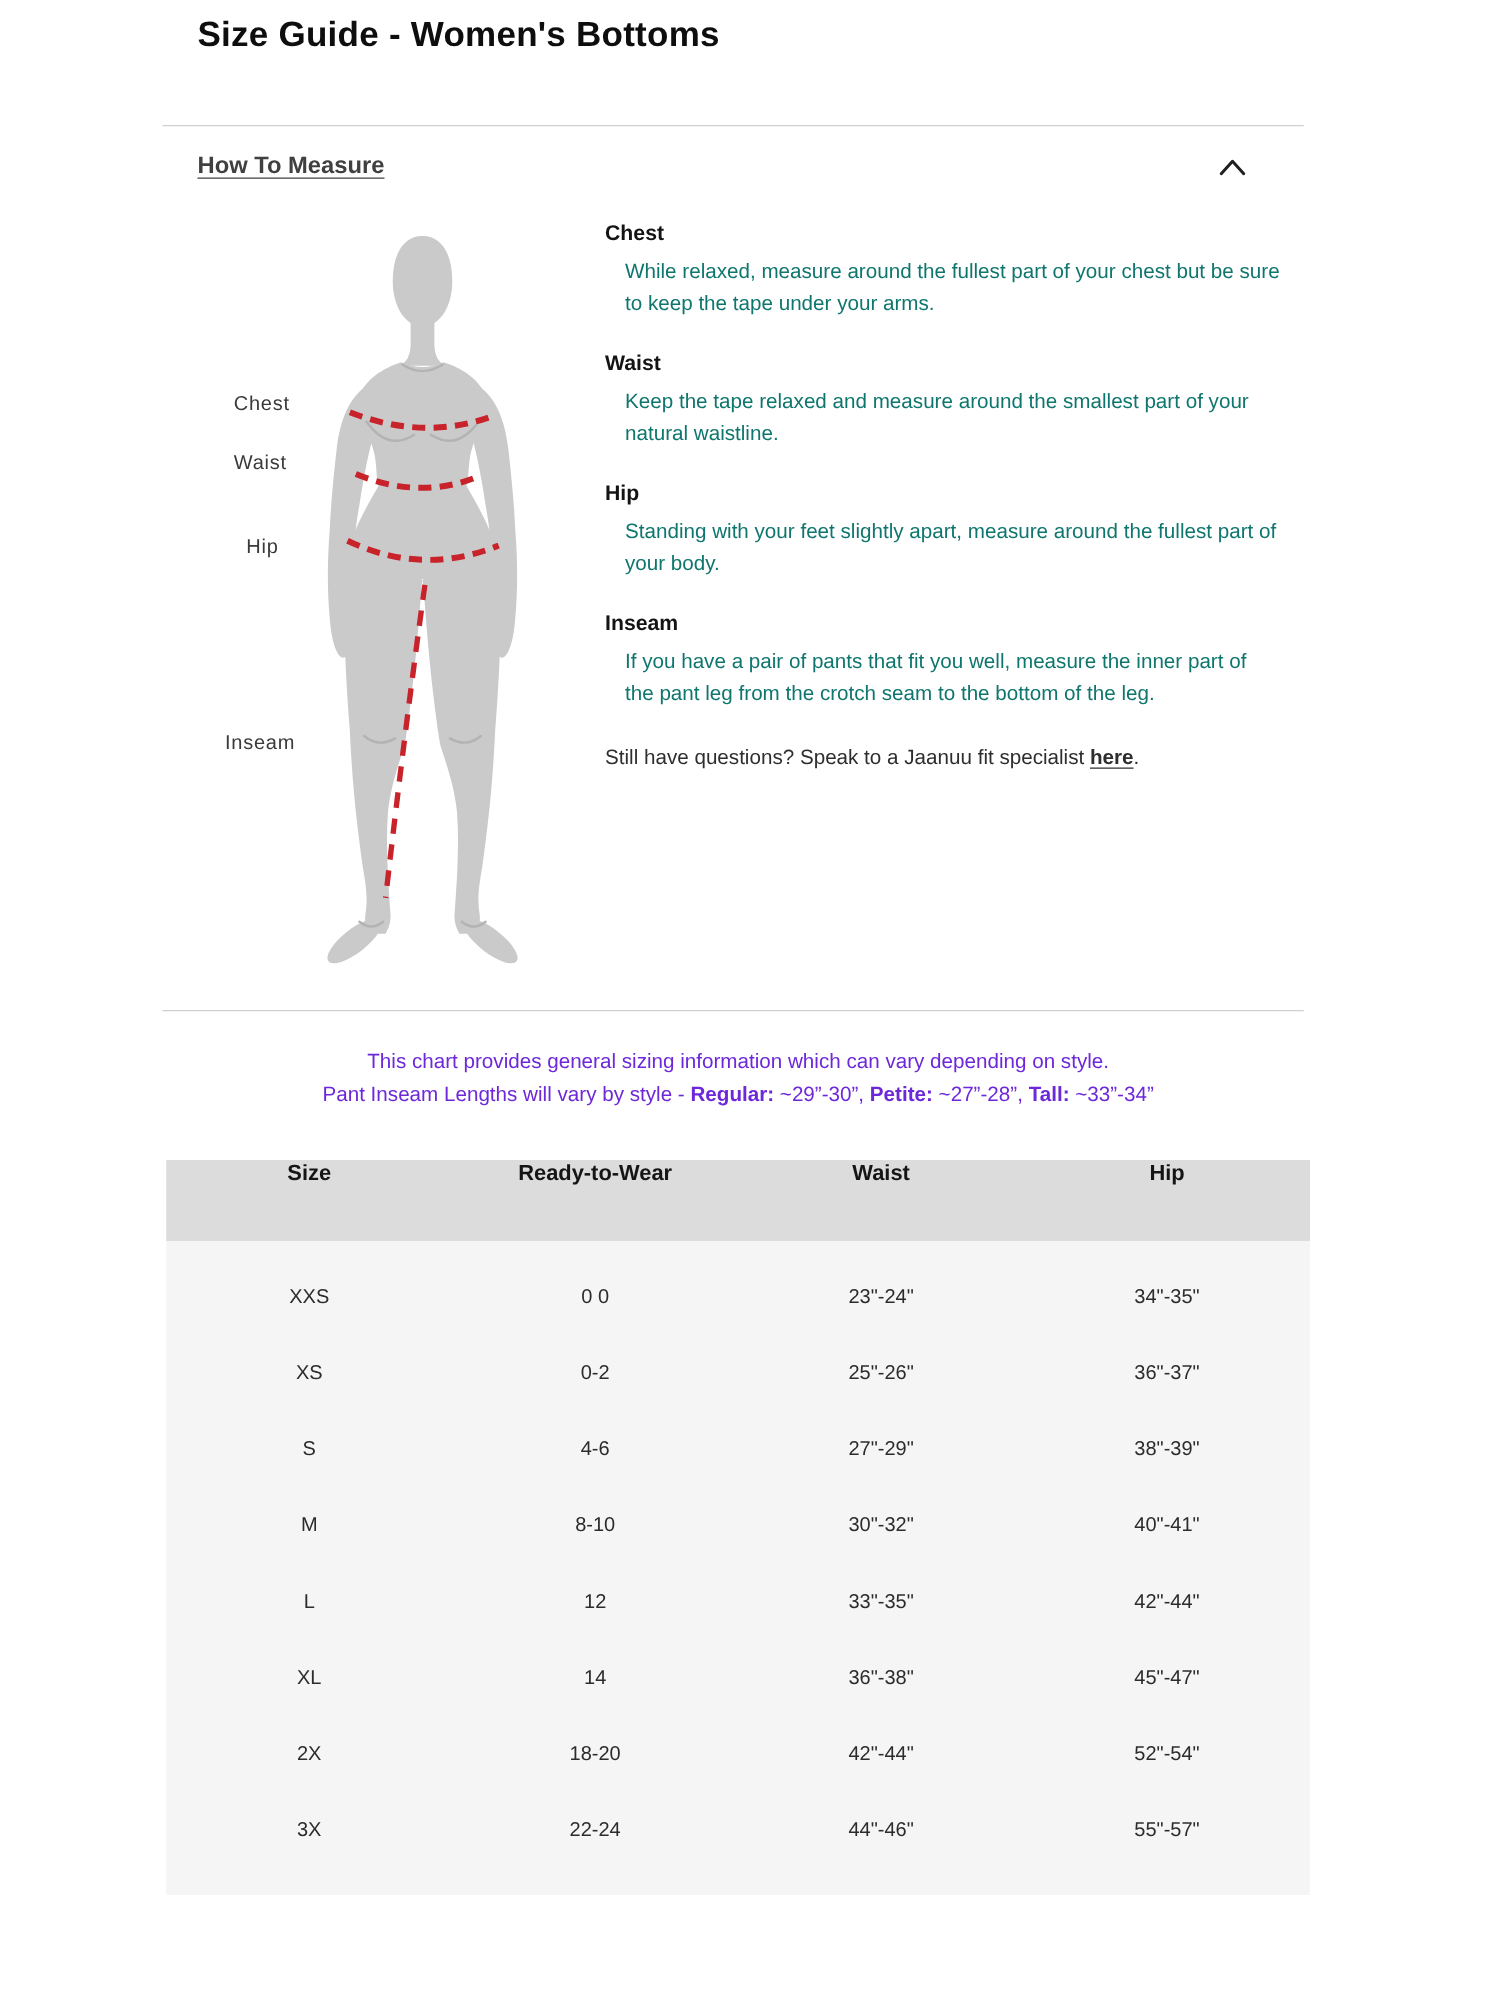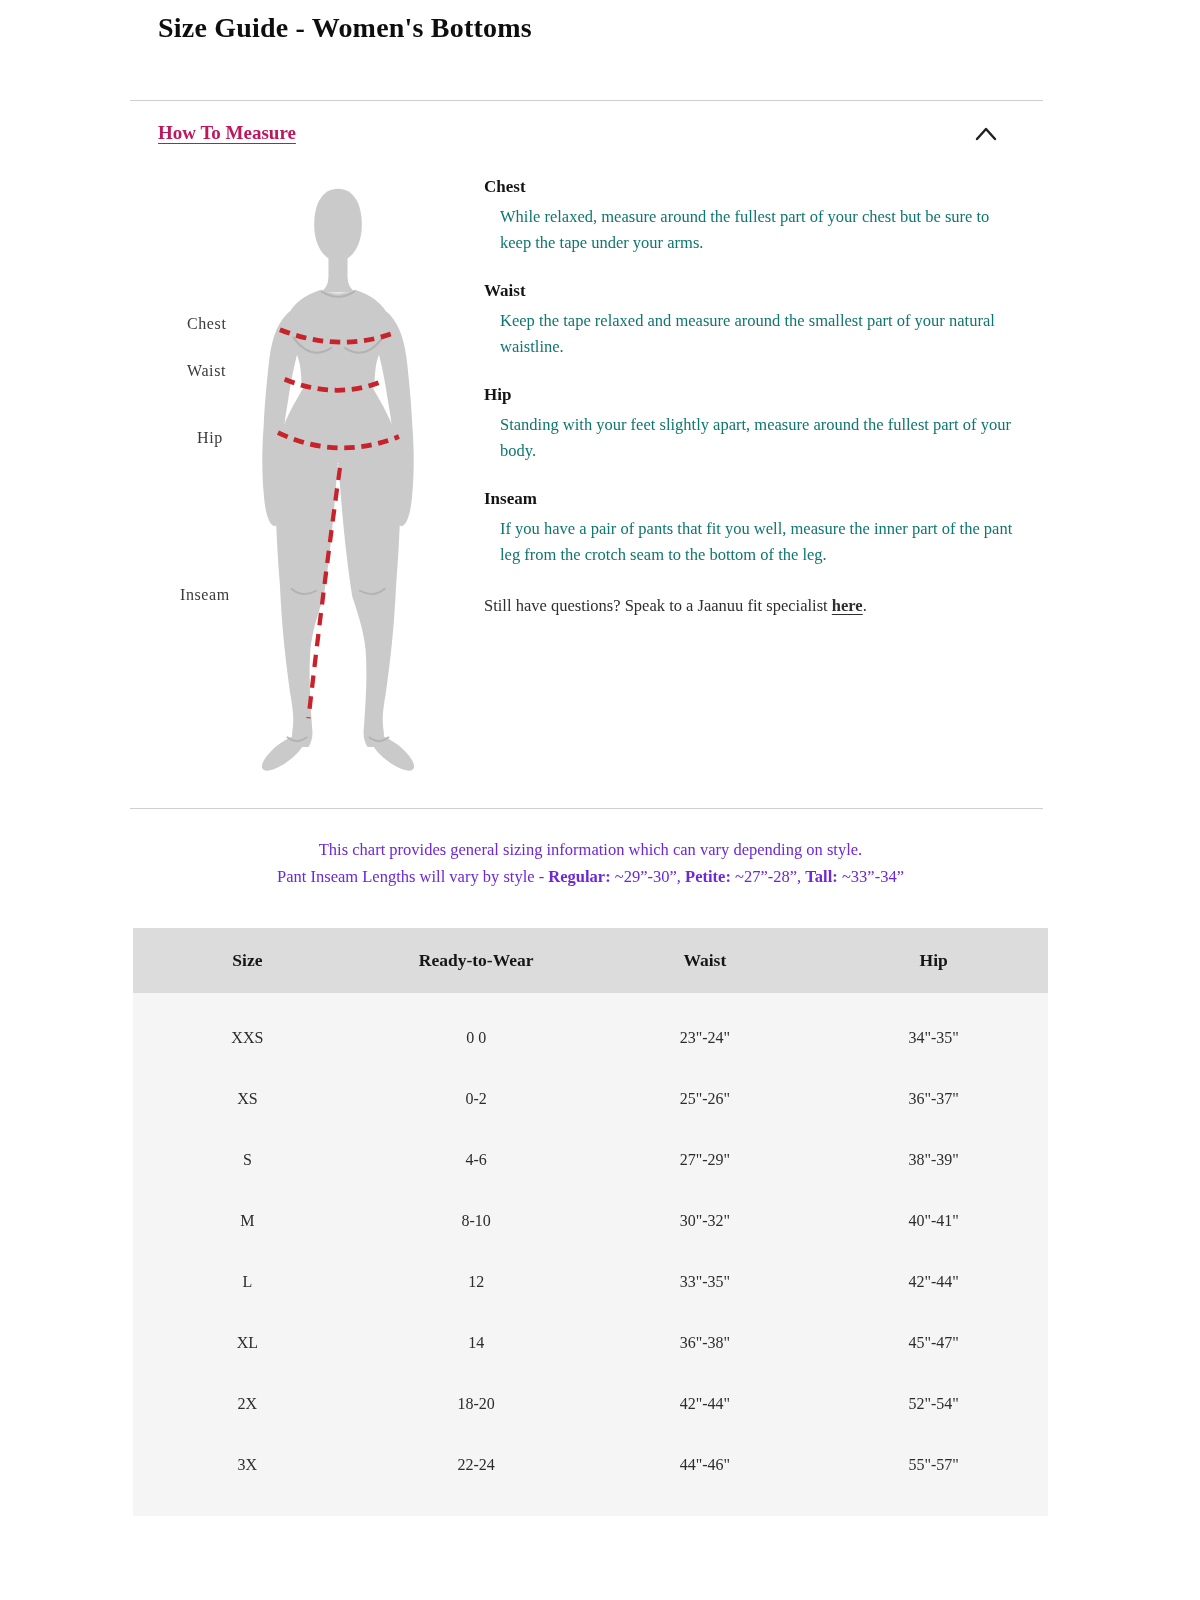--- a/index.html
+++ b/index.html
@@ -1,33 +1,33 @@
 <!DOCTYPE html>
 <html><head>
 <meta charset="utf-8">
 <style>
   html,body{margin:0;padding:0;background:#ffffff;}
   .page{
     position:relative;width:1200px;height:1600px;background:#ffffff;overflow:hidden;
-    font-family:Liberation Serif, serif;color:#1c1c1c;
+    font-family:Liberation Sans, sans-serif;color:#1c1c1c;
   }
   .page-title{
     position:absolute;left:158px;top:12px;margin:0;
     font-size:28px;font-weight:700;letter-spacing:.2px;color:#0e0e0e;
   }
   .divider{position:absolute;left:130px;width:913px;height:1px;background:#cfcfcf;}
   .divider.d1{top:100px;}
   .divider.d2{top:808px;}
 
   .htm-header{
     position:absolute;left:133px;top:118px;width:910px;height:40px;cursor:pointer;
   }
   .htm-heading{
     position:absolute;left:25px;top:4px;margin:0;
-    font-size:19px;font-weight:700;color:#be185d;text-decoration:underline;text-underline-offset:4px;
+    font-size:19px;font-weight:700;color:#404040;text-decoration:underline;text-underline-offset:4px;
   }
   .chevron{position:absolute;right:42px;top:2px;width:30px;height:30px;}
 
   .measure-area{position:absolute;left:133px;top:165px;width:912px;height:643px;}
   .figure-svg{position:absolute;left:105px;top:5px;width:200px;height:630px;}
   .fig-label{
     position:absolute;font-size:16px;font-weight:500;color:#3a3a3a;letter-spacing:.6px;white-space:nowrap;
   }
   .fig-label.chest{left:54px;top:150px;}
   .fig-label.waist{left:54px;top:197px;}
@@ -41,21 +41,21 @@
   .questions a{color:#2e2e2e;font-weight:600;text-decoration:underline;text-underline-offset:3px;cursor:pointer;}
 
   .note{
     position:absolute;left:133px;top:836px;width:915px;text-align:center;
     font-size:16.5px;line-height:27px;color:#6d28d9;
   }
   .note b{font-weight:700;}
 
   .size-table{position:absolute;left:133px;top:928px;width:915px;}
   .thead{
-    display:flex;height:65px;align-items:center;background:#dcdcdc;
+    display:flex;height:65px;background:#dcdcdc;
   }
   .thead .tcell{font-size:17.5px;font-weight:700;color:#151515;}
   .tbody{background:#f5f5f5;padding:14px 0 21px 0;}
   .trow{display:flex;height:61px;align-items:center;}
   .tcell{flex:0 0 25%;text-align:center;font-size:16px;color:#2c2c2c;}
 </style>
 </head>
 <body>
 
 <div class="page">

